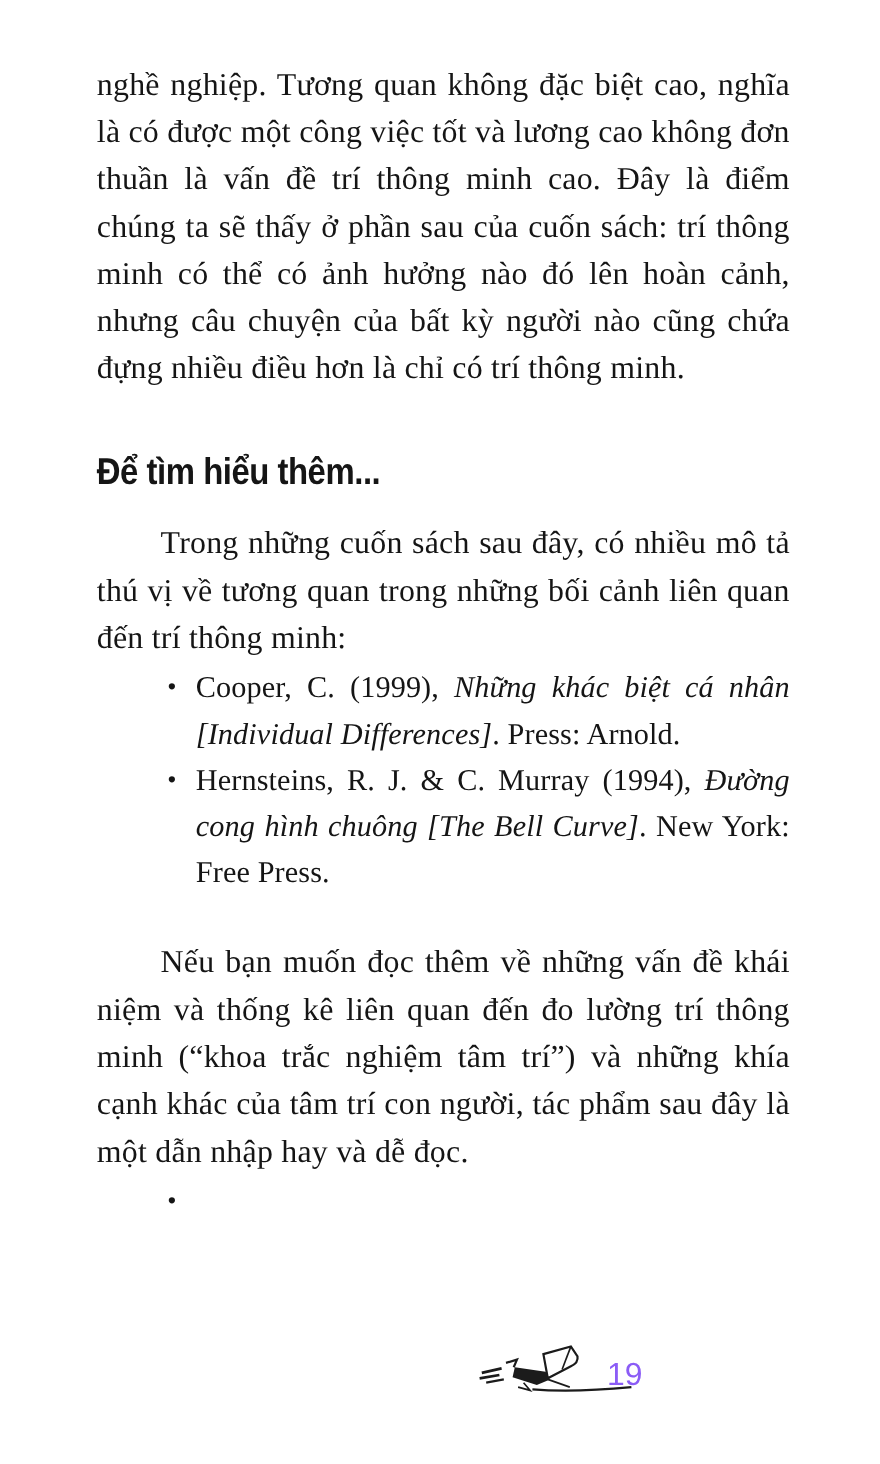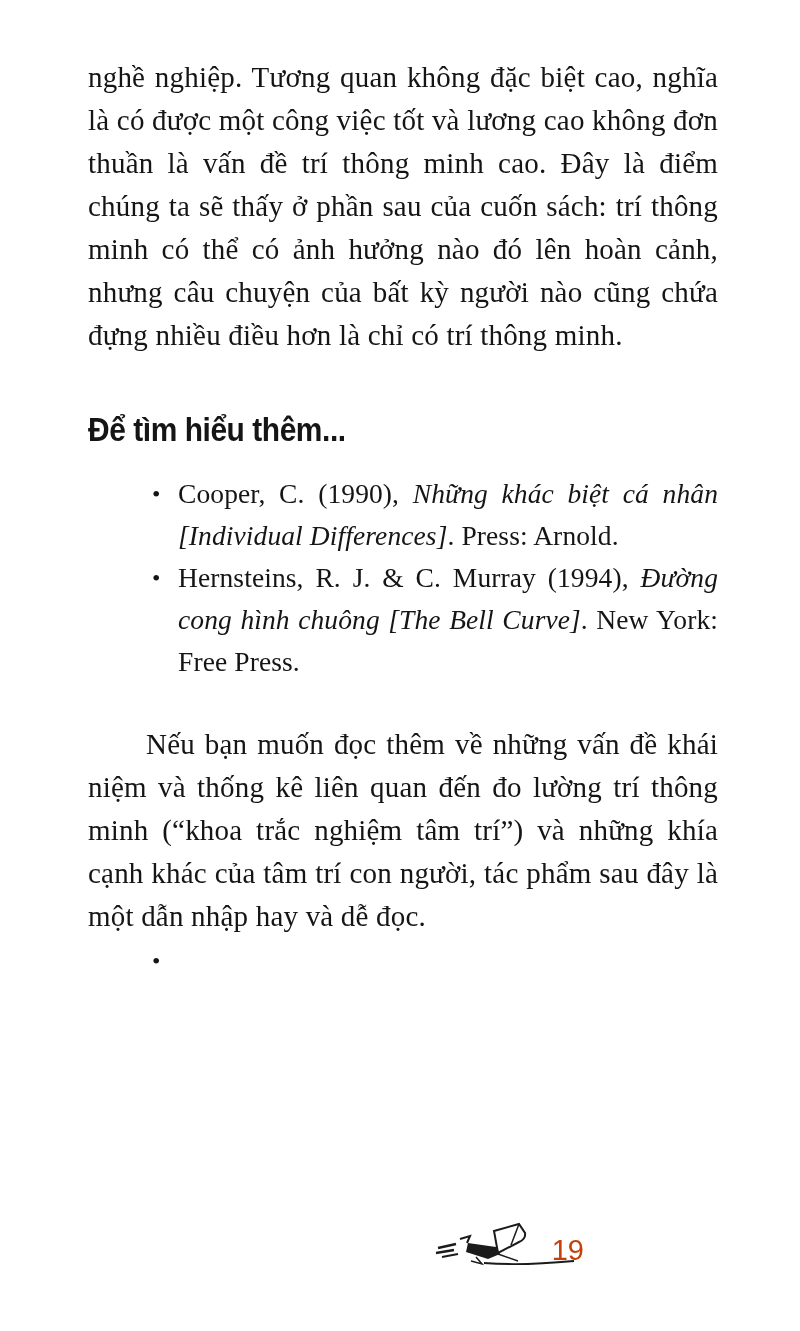--- a/index.html
+++ b/index.html
@@ -88,38 +88,39 @@
     left: 0;
     bottom: 2px;
   }
   .page-number {
     position: absolute;
     right: 2px;
     bottom: 6px;
     font-family: "Liberation Sans", "DejaVu Sans", sans-serif;
     font-size: 29px;
     line-height: 29px;
-    color: #c2410c;
+    color: #8b5cf6;
   }
 </style>
 </head>
 <body>
 
 <div class="page">
   <div class="content">
 
     <p class="body-par">nghề nghiệp. Tương quan không đặc biệt cao, nghĩa là có được một công việc tốt và lương cao không đơn thuần là vấn đề trí thông minh cao. Đây là điểm chúng ta sẽ thấy ở phần sau của cuốn sách: trí thông minh có thể có ảnh hưởng nào đó lên hoàn cảnh, nhưng câu chuyện của bất kỳ người nào cũng chứa đựng nhiều điều hơn là chỉ có trí thông minh.</p>
 
     <h2 class="section-heading">Để tìm hiểu thêm...</h2>
 
+    <p class="body-par indent">Trong những cuốn sách sau đây, có nhiều mô tả thú vị về tương quan trong những bối cảnh liên quan đến trí thông minh:</p>
 
     <ul class="ref-list">
       <li class="ref-item">
         <span class="ref-bullet">•</span>
-        <span class="ref-text"><span>Cooper, C. (1990), </span><span class="italic">Những khác biệt cá nhân [Individual Differences]</span><span>. Press: Arnold.</span></span>
+        <span class="ref-text"><span>Cooper, C. (1999), </span><span class="italic">Những khác biệt cá nhân [Individual Differences]</span><span>. Press: Arnold.</span></span>
       </li>
       <li class="ref-item">
         <span class="ref-bullet">•</span>
         <span class="ref-text"><span>Hernsteins, R. J. &amp; C. Murray (1994), </span><span class="italic">Đường cong hình chuông [The Bell Curve]</span><span>. New York: Free Press.</span></span>
       </li>
     </ul>
 
     <p class="body-par indent spacer-par">Nếu bạn muốn đọc thêm về những vấn đề khái niệm và thống kê liên quan đến đo lường trí thông minh (“khoa trắc nghiệm tâm trí”) và những khía cạnh khác của tâm trí con người, tác phẩm sau đây là một dẫn nhập hay và dễ đọc.</p>
 
     <ul class="ref-list">

